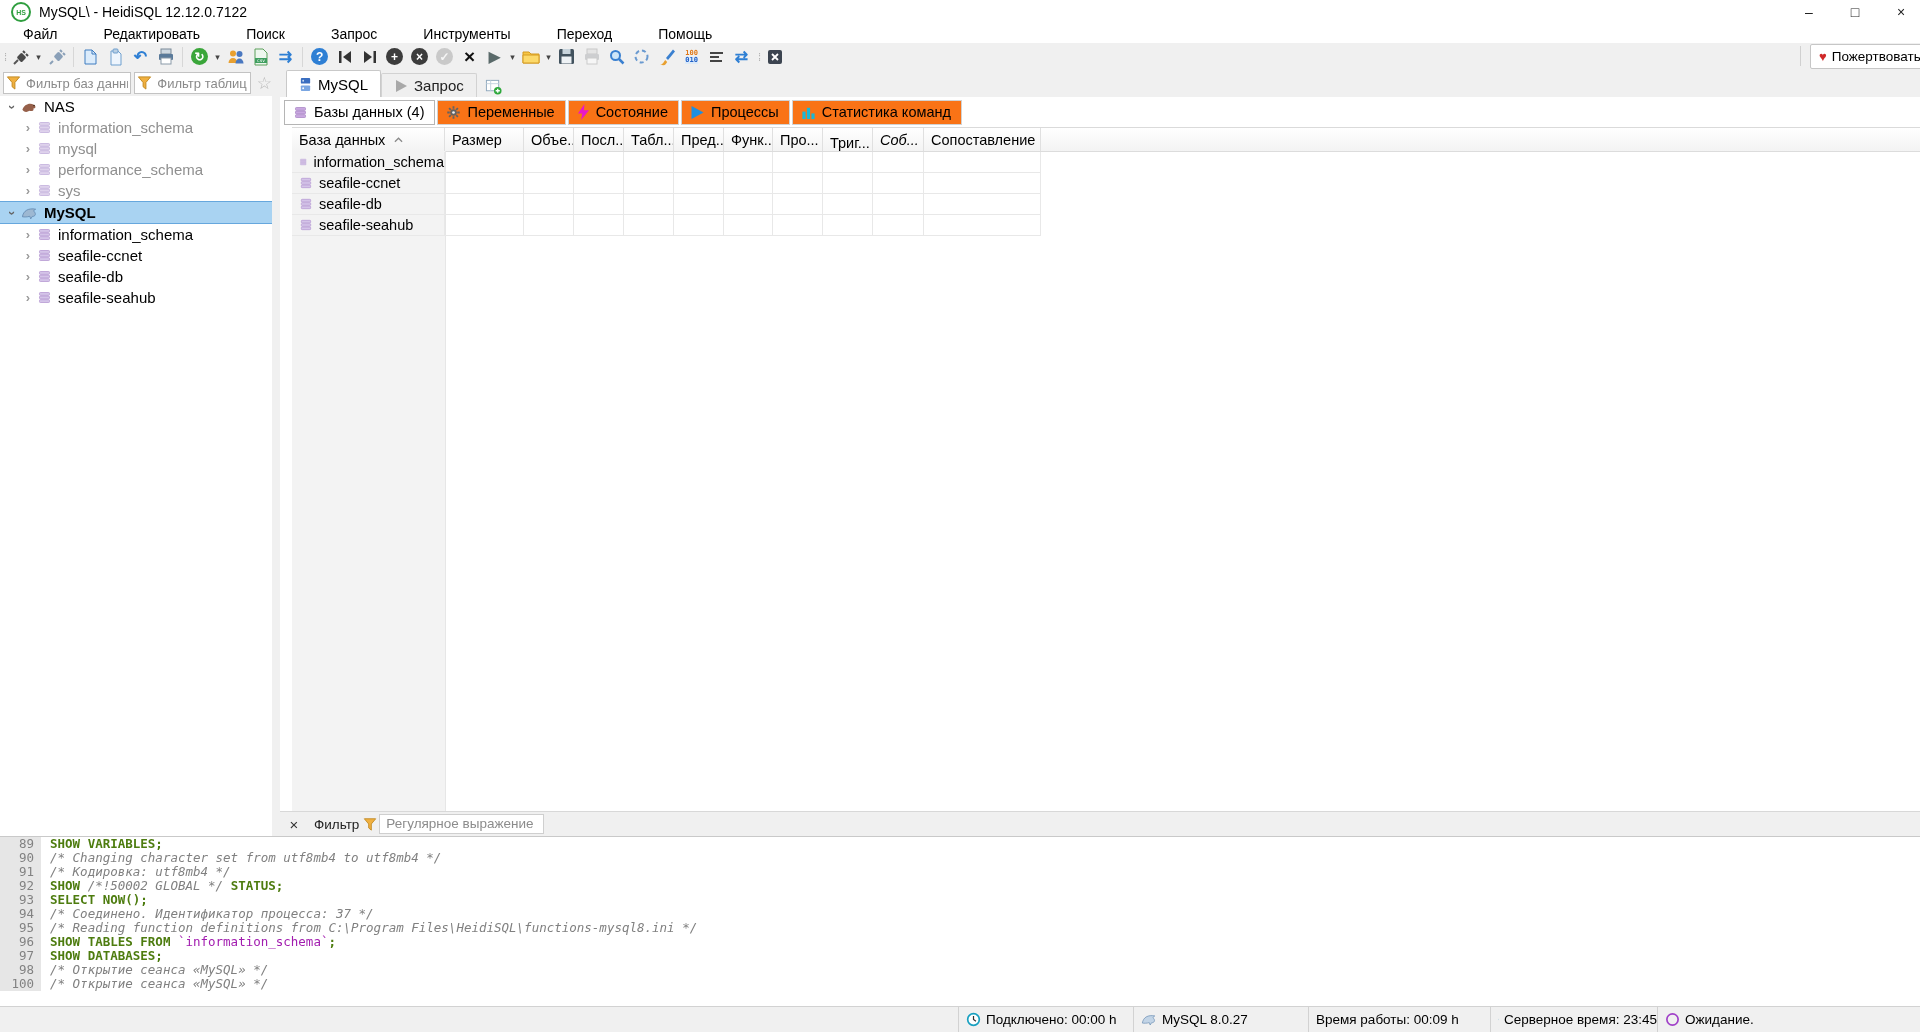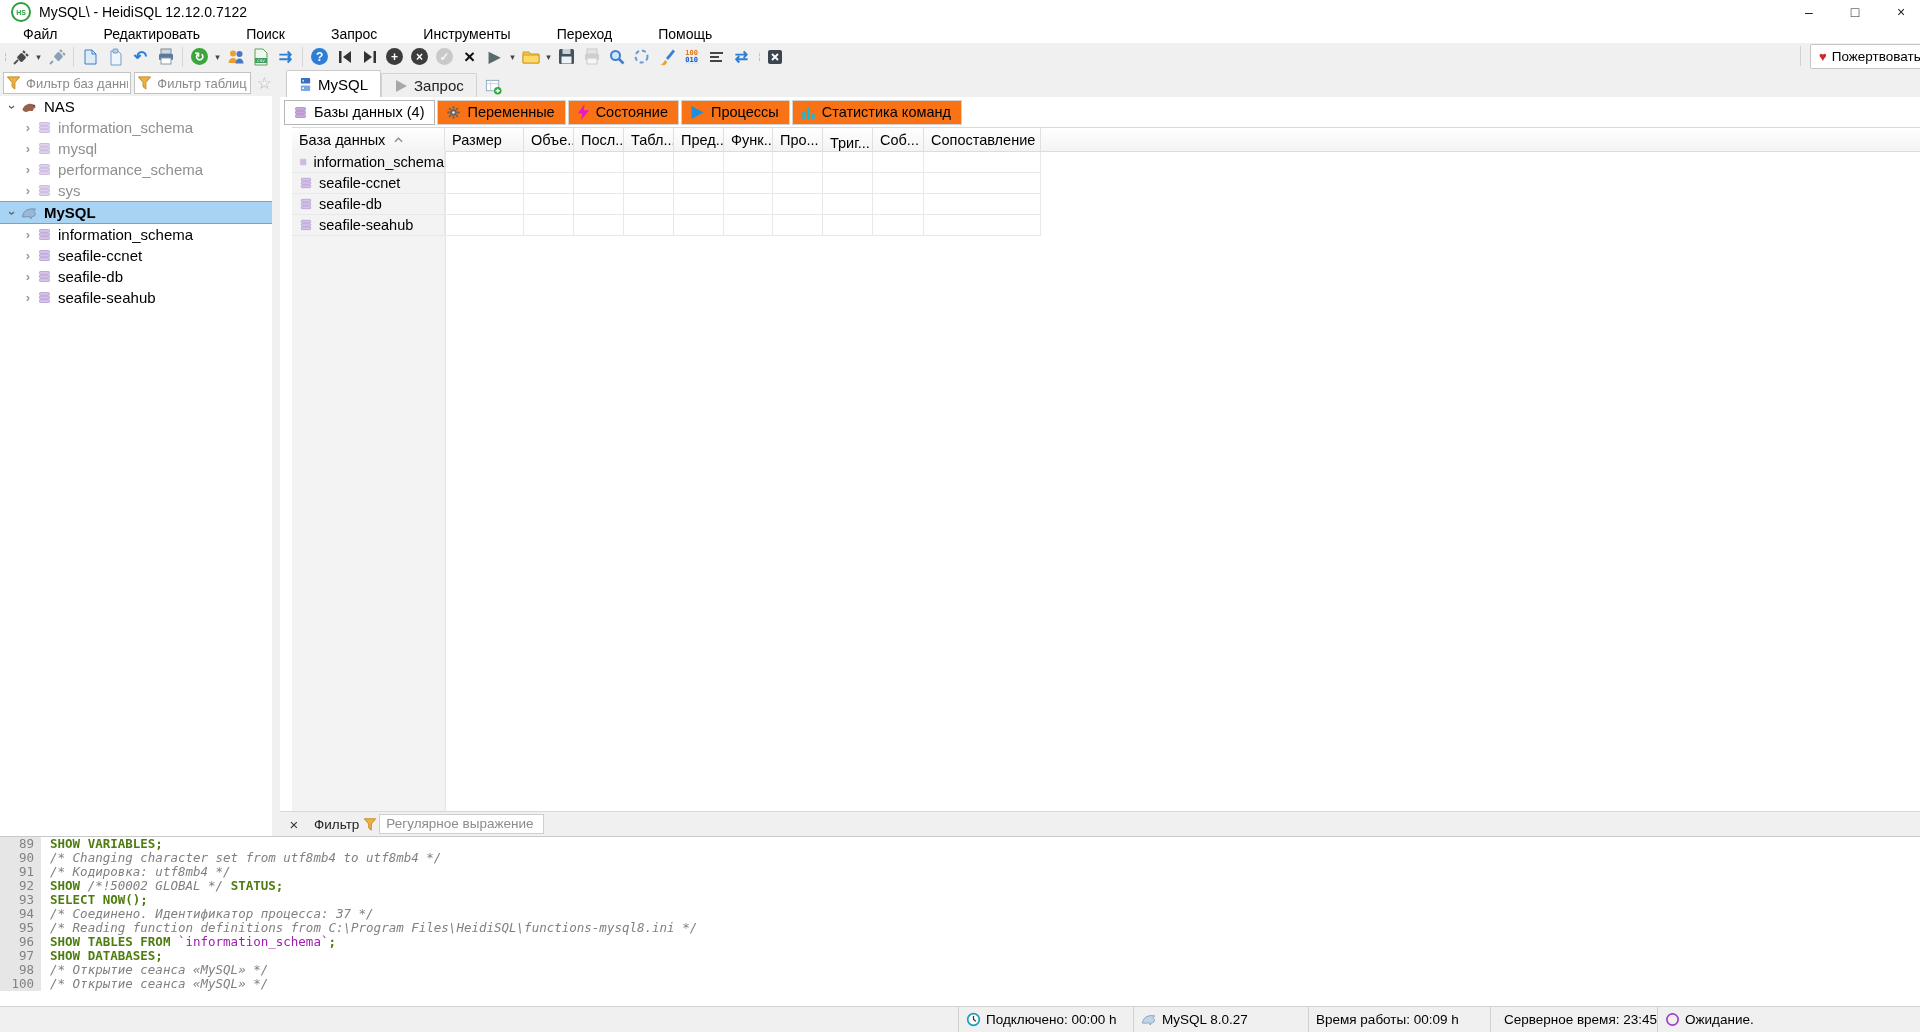--- a/index.html
+++ b/index.html
@@ -529,21 +529,21 @@
           </div>
         <div class="gh" style="width:49px;">
             <span>Функ...</span>
           </div>
         <div class="gh" style="width:50px;">
             <span>Про...</span>
           </div>
         <div class="gh" style="width:50px;align-items:flex-end;">
             <span>Триг...</span>
           </div>
-        <div class="gh" style="width:51px;">
+        <div class="gh" style="width:51px;font-style:italic;">
             <span>Соб...</span>
           </div>
         <div class="gh" style="width:117px;">
             <span>Сопоставление п...</span>
           </div>
       </div>
       <div id="colshade"></div>
       <div class="grow">
         <div class="gc first" style="width:153px;">
             <svg width="14" height="14" viewBox="0 0 18 18">

